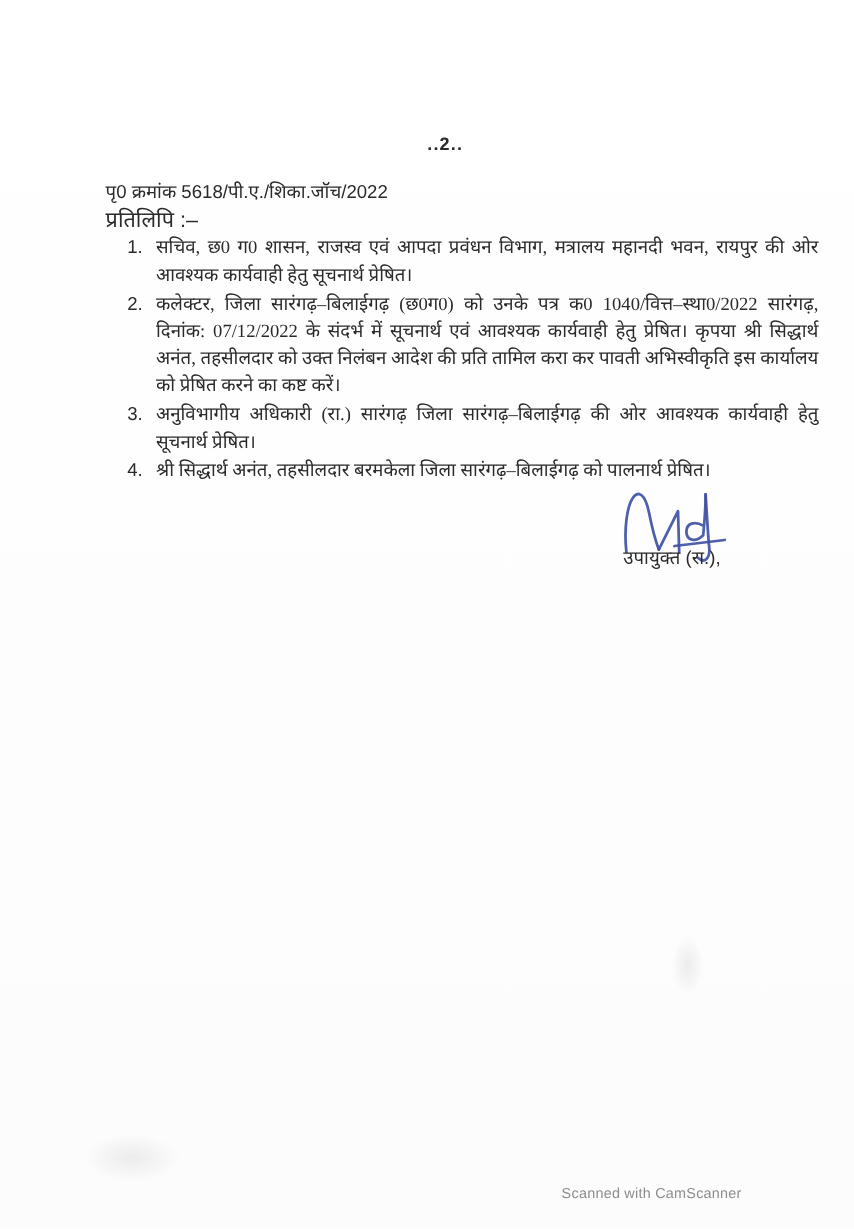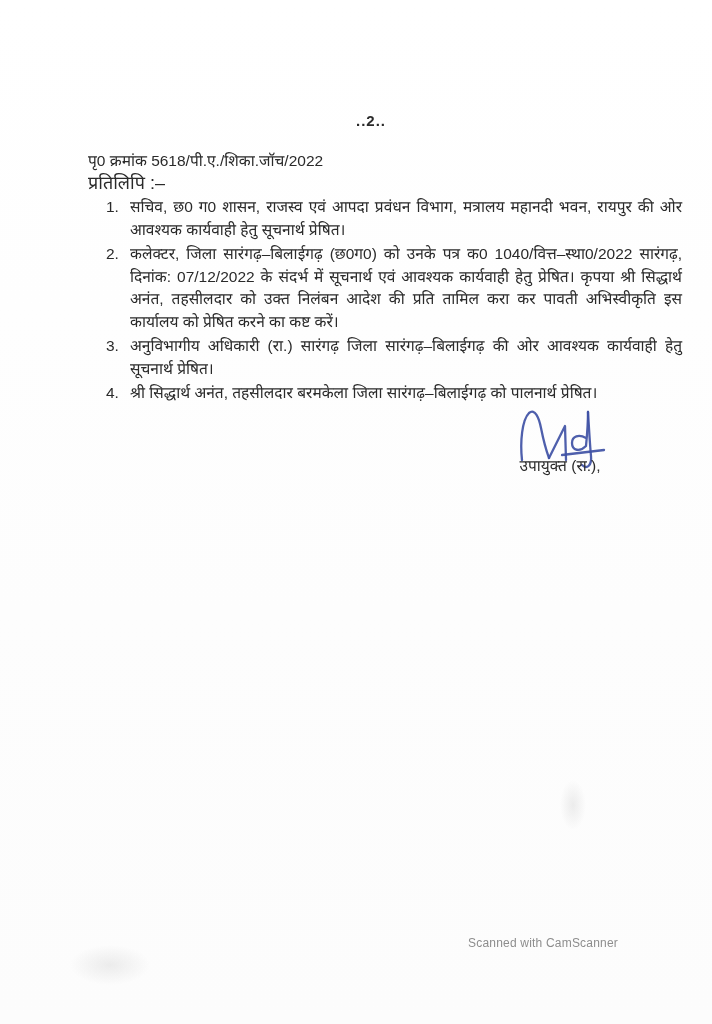--- a/index.html
+++ b/index.html
@@ -60,20 +60,21 @@
     padding-left: 18px;
     margin-bottom: 2px;
   }
   .copy-list .num {
     flex: 0 0 24px;
     width: 24px;
   }
   .copy-list .txt {
     flex: 1 1 auto;
     text-align: justify;
+    font-family: Liberation Serif, serif;
   }
   .sign-block {
     position: absolute;
     top: 455px;
     left: 420px;
     width: 280px;
     text-align: center;
     font-size: 15.5px;
     font-weight: 400;
     line-height: 21px;
@@ -97,21 +98,21 @@
   }
   .smudge {
     position: absolute;
     border-radius: 50%;
     background: radial-gradient(closest-side, rgba(160,160,160,0.18), rgba(160,160,160,0));
   }
   .smudge-a { top: 780px; left: 560px; width: 26px; height: 50px; }
   .smudge-b { top: 945px; left: 70px;  width: 80px; height: 40px; }
   .watermark {
     position: absolute;
-    top: 936px;
+    top: 987px;
     left: 468px;
     font-size: 12px;
     letter-spacing: 0.2px;
     color: var(--watermark-gray, #8d8d8d);
   }
 </style>
 </head>
 <body>
 
 <div class="page">

